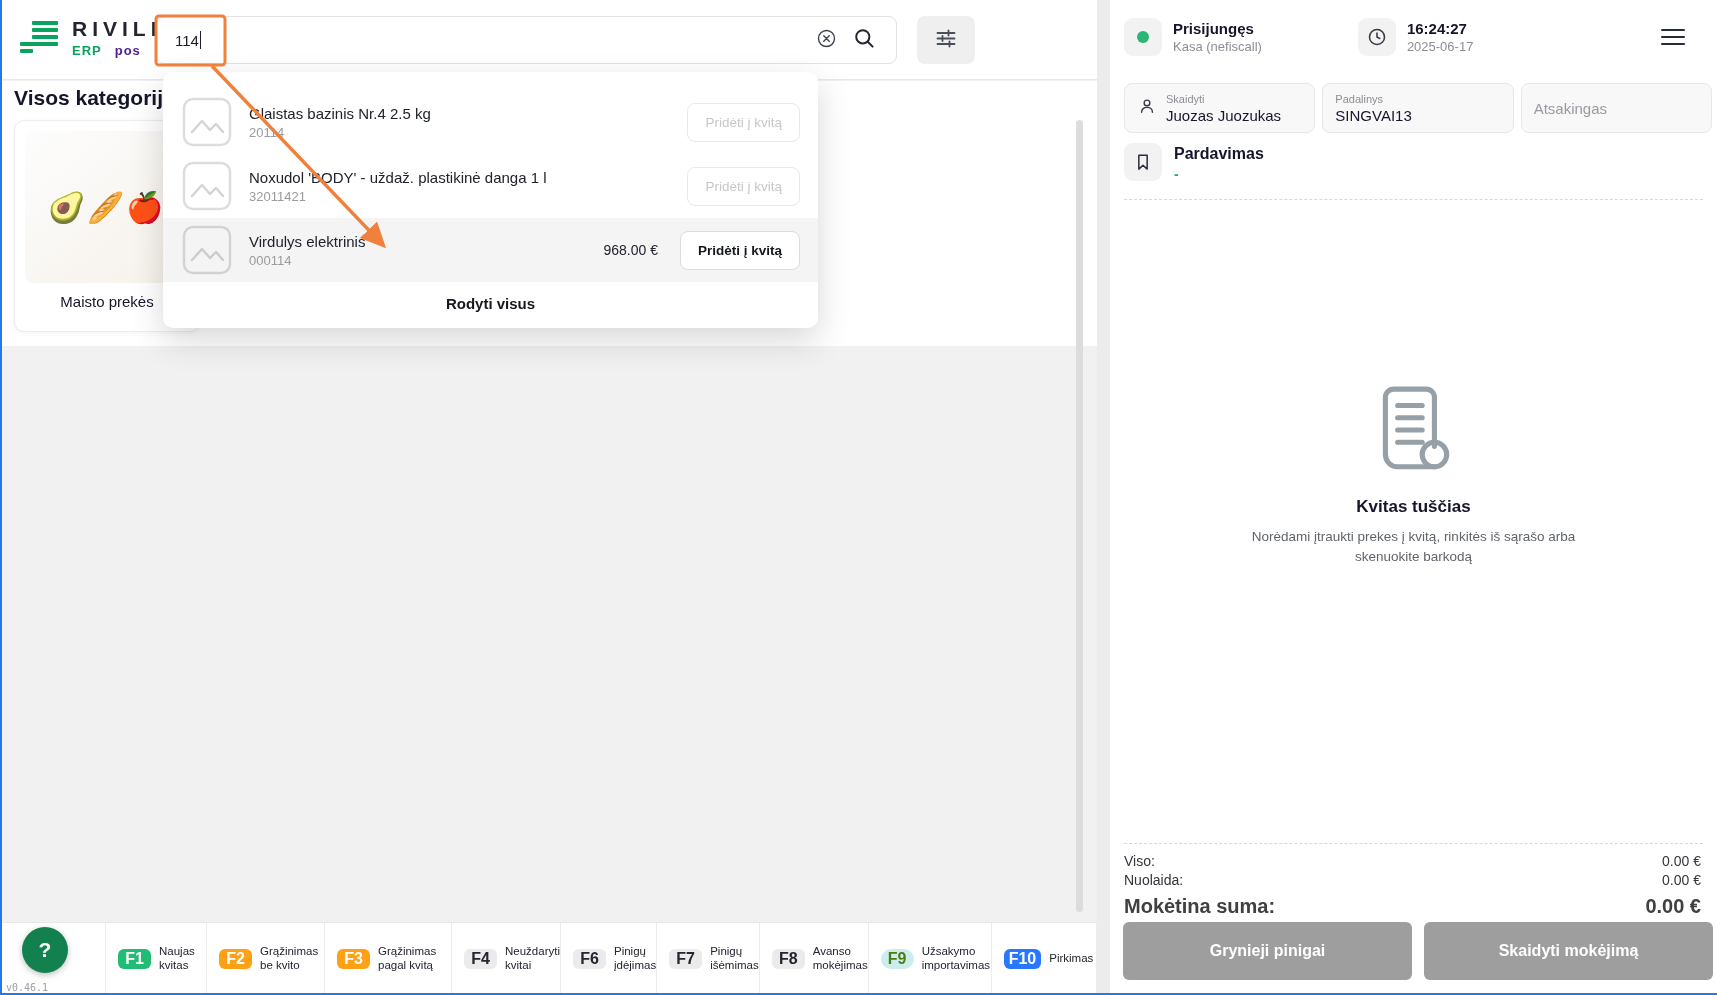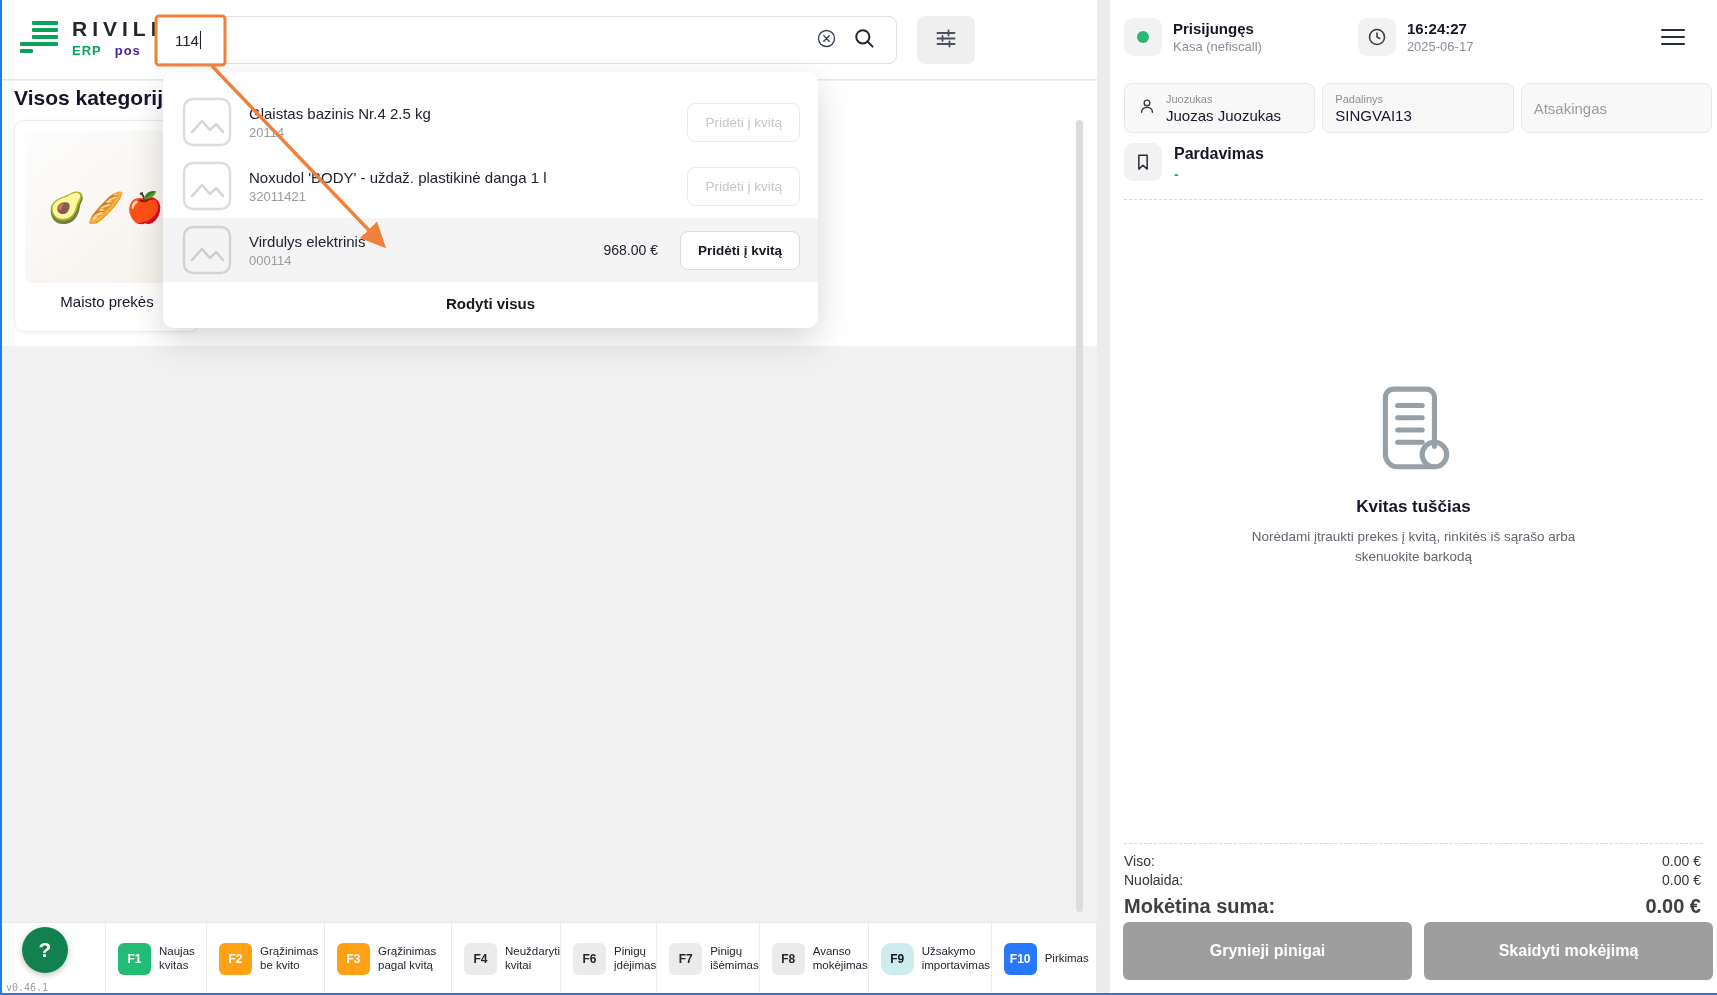--- a/index.html
+++ b/index.html
@@ -99,26 +99,26 @@
 
   #payments { left:13px; top:922px; right:4px; display:flex; gap:12px; }
   .pay-btn { flex:1; height:58px; background:#9e9e9e; border:none; border-radius:6px; color:#fff; font-weight:700; font-size:16px; font-family:inherit; cursor:pointer; }
 
   
   #bottombar { left:0; top:922px; width:1097px; height:73px; background:#fff; border-top:1px solid #e8e8e8; display:flex; z-index:6; }
   .bb-cell { border-right:1px solid #ececec; display:flex; align-items:center; gap:8px; padding-left:12px; }
   .bb-help { position:relative; width:106px; flex:0 0 106px; padding-left:0; }
   #help-btn { position:absolute; left:22px; top:4px; width:46px; height:46px; border-radius:50%; background:#12814f; color:#fff; font-weight:800; font-size:21px; display:flex; align-items:center; justify-content:center; box-shadow:0 2px 6px rgba(0,0,0,.25); cursor:pointer; }
   #version { position:absolute; left:6px; bottom:2px; font-family:"DejaVu Sans Mono", monospace; font-size:10px; color:#9aa0a6; }
-  .fk-badge { min-width:33px; height:32px; padding:0 5px; border-radius:6px; display:flex; align-items:center; justify-content:center; font-size:12px; font-weight:800; flex:0 0 auto; }
+  .fk-badge { min-width:33px; height:20px; padding:0 5px; border-radius:6px; display:flex; align-items:center; justify-content:center; font-size:16px; font-weight:800; flex:0 0 auto; }
   .fk-label { font-size:11.5px; color:#23252f; line-height:1.18; max-width:78px; }
   .fk-green  { background:#22bd74; color:#fff; }
   .fk-orange { background:#ffa114; color:#fff; }
   .fk-grey   { background:#ebebeb; color:#23252f; }
-  .fk-cyan   { background:#cdecee; color:#0f172a;border-radius:10px; }
+  .fk-cyan   { background:#cdecee; color:#4d7c0f;border-radius:10px; }
   .fk-blue   { background:#2878ff; color:#fff; }
   .w1{flex:0 0 101px;} .w2{flex:0 0 118px;} .w3{flex:0 0 127px;} .w4{flex:0 0 88px;}
   .w5{flex:0 0 88px;} .w6{flex:0 0 88px;} .w7{flex:0 0 95px;} .w8{flex:0 0 123px;} .w9{flex:1;}
 
   
   #annotation { left:0; top:0; width:520px; height:300px; z-index:30; pointer-events:none; }
 </style>
 </head>
 <body>
 
@@ -276,21 +276,21 @@
 
   <div id="cards-row" class="abs">
     <div class="ctx-card">
       <span>
         <svg width="20" height="20" viewBox="0 0 24 24" fill="none" stroke="#3a3a44" stroke-width="1.7" stroke-linecap="round">
             <circle cx="12" cy="8.3" r="3.4"></circle>
             <path d="M5.5 19.5 c0-3.7 2.9-5.9 6.5-5.9 s6.5 2.2 6.5 5.9"></path>
           </svg>
       </span>
       <div class="ctx-col">
-        <div class="ctx-label">Juozukas</div>
+        <div class="ctx-label">Skaidyti</div>
         <div class="ctx-value">Juozas Juozukas</div>
       </div>
     </div>
     <div class="ctx-card">
       <div class="ctx-col">
         <div class="ctx-label">Padalinys</div>
         <div class="ctx-value">SINGVAI13</div>
       </div>
     </div>
     <div class="ctx-card">

